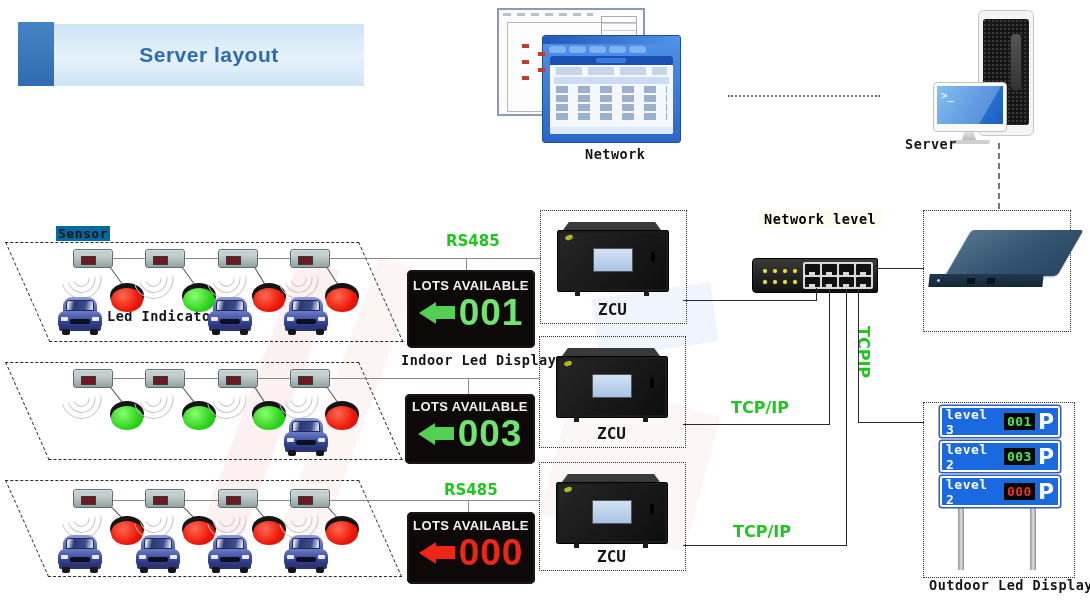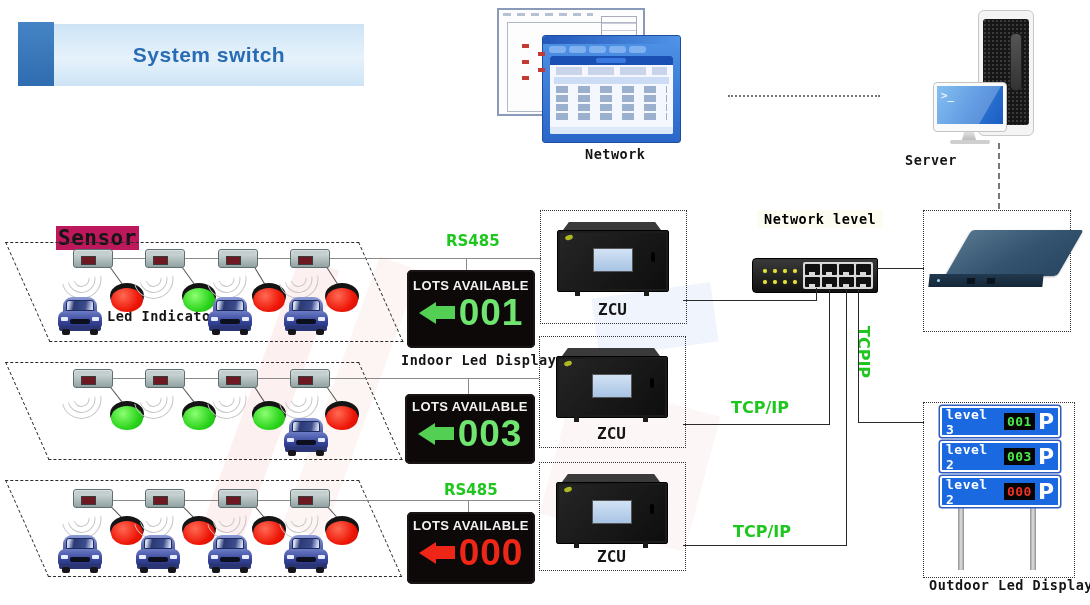--- a/index.html
+++ b/index.html
@@ -153,21 +153,21 @@
 
 <div id="stage">
 
   <div class="wm" style="left:250px;top:255px;width:42px;height:285px;background:rgba(225,70,70,.08);transform:rotate(20deg);"></div>
   <div class="wm" style="left:330px;top:255px;width:42px;height:285px;background:rgba(225,70,70,.06);transform:rotate(20deg);"></div>
   <div class="wm" style="left:595px;top:290px;width:120px;height:60px;background:rgba(70,110,220,.08);transform:rotate(-8deg);"></div>
   <div class="wm" style="left:555px;top:395px;width:150px;height:140px;background:rgba(225,70,70,.05);transform:rotate(15deg);"></div>
 
   <div class="title-accent"></div>
   <div class="title-banner">
-    <span class="title-text">System switch</span>
+    <span class="title-text">Server layout</span>
   </div>
 
   <div class="win-back">
     <div class="mb"></div>
     <div class="inner"></div>
     <div class="tbl"></div>
   </div>
   <div class="win-front">
     <div class="tb"></div>
     <div class="menus">
@@ -194,26 +194,26 @@
     <div class="mesh"></div>
     <div class="slot"></div>
     <div class="ydot"></div>
   </div>
   <div class="monitor">
     <div class="scrn"></div>
     <div class="prompt">&gt;_</div>
   </div>
   <div class="neck"></div>
   <div class="base"></div>
-  <div class="mlbl" style="left:905px;top:152px;">Server</div>
+  <div class="mlbl" style="left:905px;top:136px;">Server</div>
 
   <div class="conn-dotted"></div>
   <div class="conn-dashed"></div>
 
-  <div class="mlbl" style="left:56px;top:226px;font-size:21px;background:#be185d;padding:0 2px;">Sensor</div>
+  <div class="mlbl" style="left:56px;top:226px;font-size:13px;background:#0369a1;padding:0 2px;">Sensor</div>
   <div class="mlbl" style="left:107px;top:308px;">Led Indicator</div>
 
   <div class="plabel" style="left:446px;top:232px;">RS485</div>
   <div class="plabel" style="left:444px;top:481px;">RS485</div>
   <div class="plabel" style="left:731px;top:398px;font-size:16px;">TCP/IP</div>
   <div class="plabel" style="left:733px;top:522px;font-size:16px;">TCP/IP</div>
   <div class="plabel" style="left:873px;top:326px;font-size:16px;transform:rotate(90deg);transform-origin:0 0;">TCPIP</div>
 
   <div class="mlbl" style="left:401px;top:352px;">Indoor Led Display</div>
 

